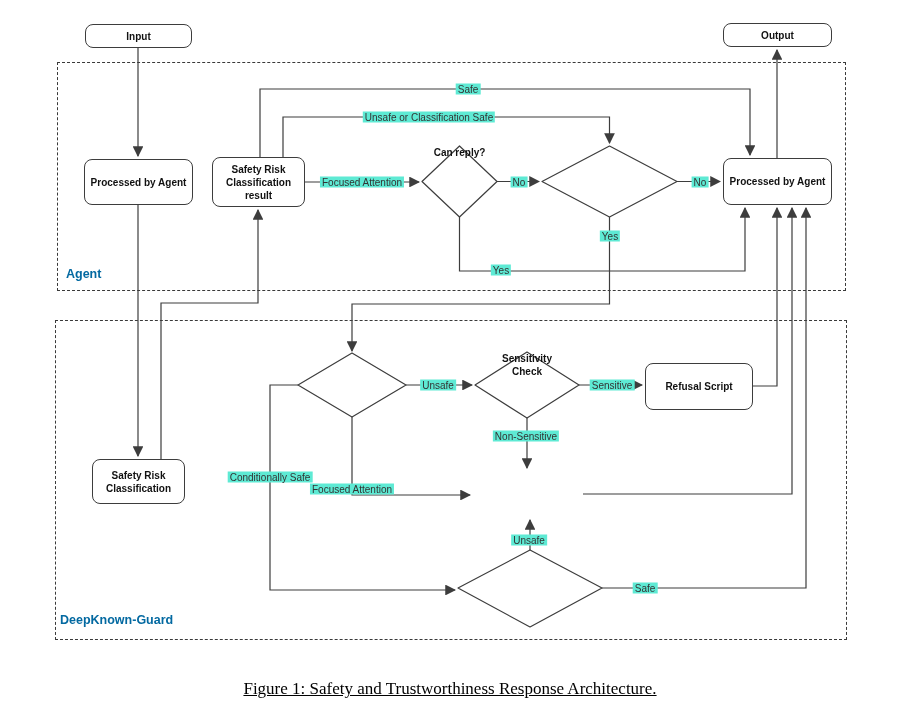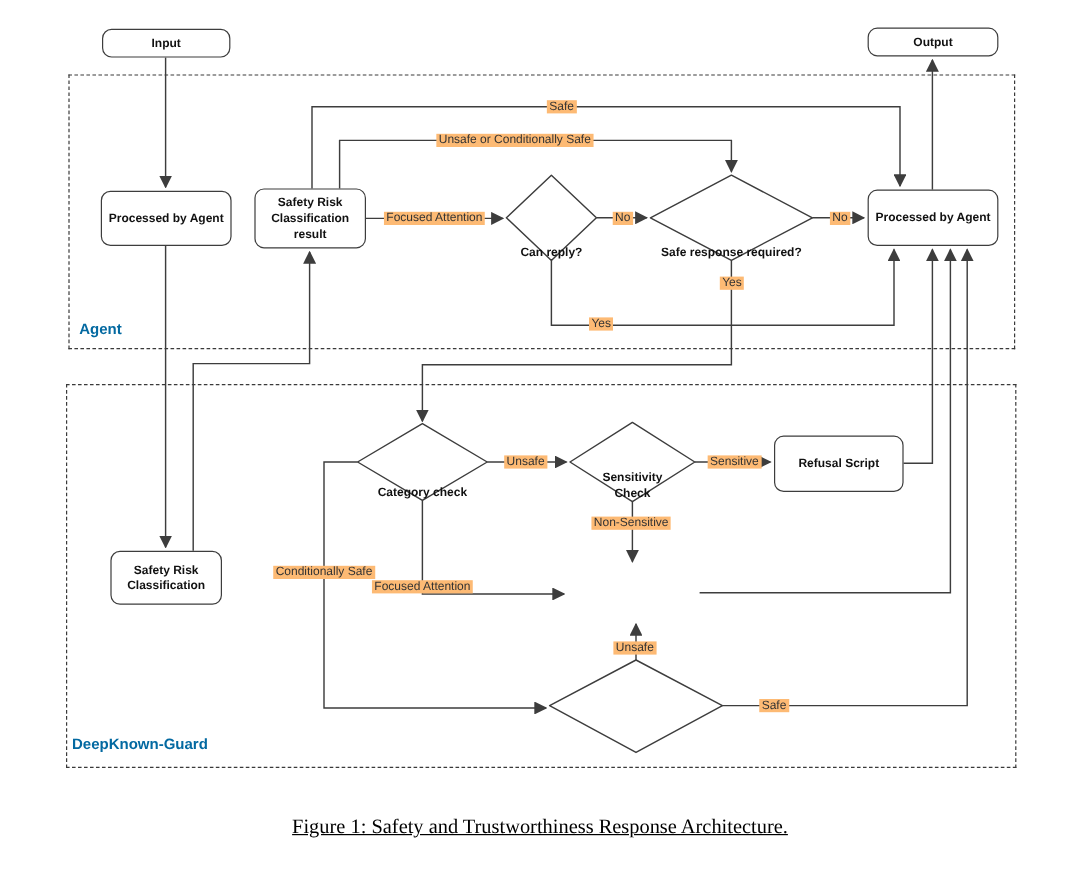--- a/index.html
+++ b/index.html
@@ -5,23 +5,23 @@
   html,body{margin:0;padding:0;background:#ffffff;}
   .page{position:relative;width:900px;height:727px;background:#ffffff;overflow:hidden;
         font-family:"Liberation Sans",sans-serif;}
   svg.wires{position:absolute;left:0;top:0;}
   .container{position:absolute;border:1px dashed #3a3a3a;background:transparent;}
   .clabel{position:absolute;font-size:12.5px;font-weight:bold;color:#0369a1;}
   .node{position:absolute;background:#ffffff;border:1px solid #3d3d3d;border-radius:8px;
         display:flex;align-items:center;justify-content:center;text-align:center;
         box-sizing:border-box;}
   .nlabel{font-size:10px;font-weight:bold;color:#111;line-height:1.3;white-space:pre-line;}
-  .dlabel{position:absolute;display:flex;align-items:flex-end;justify-content:center;
+  .dlabel{position:absolute;display:flex;align-items:flex-start;justify-content:center;
           text-align:center;pointer-events:none;}
-  .elabel{position:absolute;transform:translate(-50%,-50%);background:#fdba74;
+  .elabel{position:absolute;transform:translate(-50%,-50%);background:#5eead4;
           font-size:10px;color:#333;padding:0 2px;white-space:nowrap;line-height:1.1;}
   .caption{position:absolute;left:0;right:0;top:679px;text-align:center;
            font-family:"Liberation Serif",serif;font-size:17px;color:#000;text-decoration:underline;}
 </style>
 </head>
 <body>
 
 <div class="page">
 
   <div class="container" style="left:57px;top:62px;width:787px;height:227px"></div>
@@ -95,36 +95,30 @@
   <div class="node" style="left:92px;top:459px;width:93px;height:45px">
     <span class="nlabel">Safety Risk
 Classification</span>
     </div>
 
 
   <div class="dlabel" style="left:422px;top:146px;width:75px;height:71px">
     <span class="nlabel">Can reply?</span>
     </div>
 
-  <div class="dlabel" style="left:542px;top:146px;width:135px;height:71px">
-    <span class="nlabel">Safe response required?</span>
-    </div>
 
-  <div class="dlabel" style="left:298px;top:353px;width:108px;height:64px">
-    <span class="nlabel">Category check</span>
-    </div>
 
   <div class="dlabel" style="left:475px;top:352px;width:104px;height:66px">
     <span class="nlabel">Sensitivity
 Check</span>
     </div>
 
 
   <div class="elabel" style="left:468px;top:89px">Safe</div>
-  <div class="elabel" style="left:429px;top:117px">Unsafe or Conditionally Safe</div>
+  <div class="elabel" style="left:429px;top:117px">Unsafe or Classification Safe</div>
   <div class="elabel" style="left:362px;top:182px">Focused Attention</div>
   <div class="elabel" style="left:519px;top:182px">No</div>
   <div class="elabel" style="left:700px;top:182px">No</div>
   <div class="elabel" style="left:610px;top:236px">Yes</div>
   <div class="elabel" style="left:501px;top:270px">Yes</div>
   <div class="elabel" style="left:438px;top:385px">Unsafe</div>
   <div class="elabel" style="left:612px;top:385px">Sensitive</div>
   <div class="elabel" style="left:526px;top:436px">Non-Sensitive</div>
   <div class="elabel" style="left:270px;top:477px">Conditionally Safe</div>
   <div class="elabel" style="left:352px;top:489px">Focused Attention</div>

